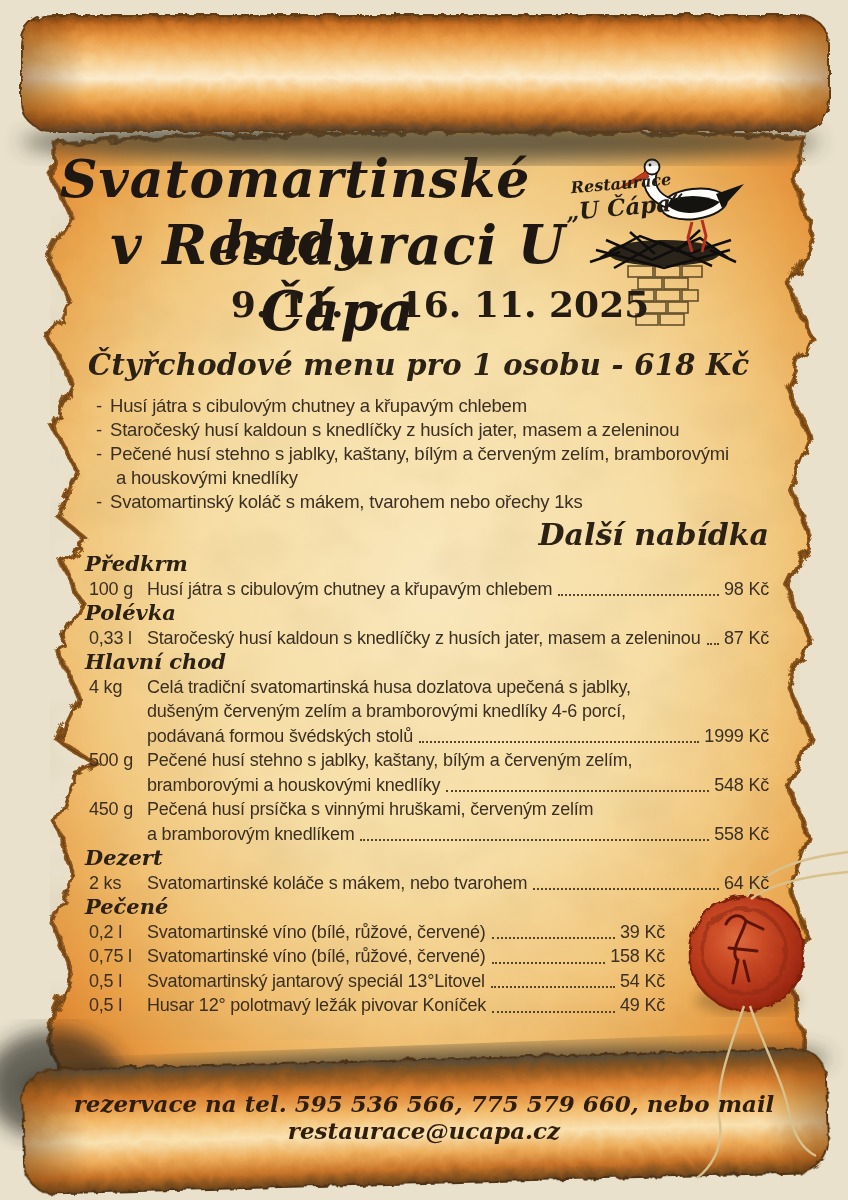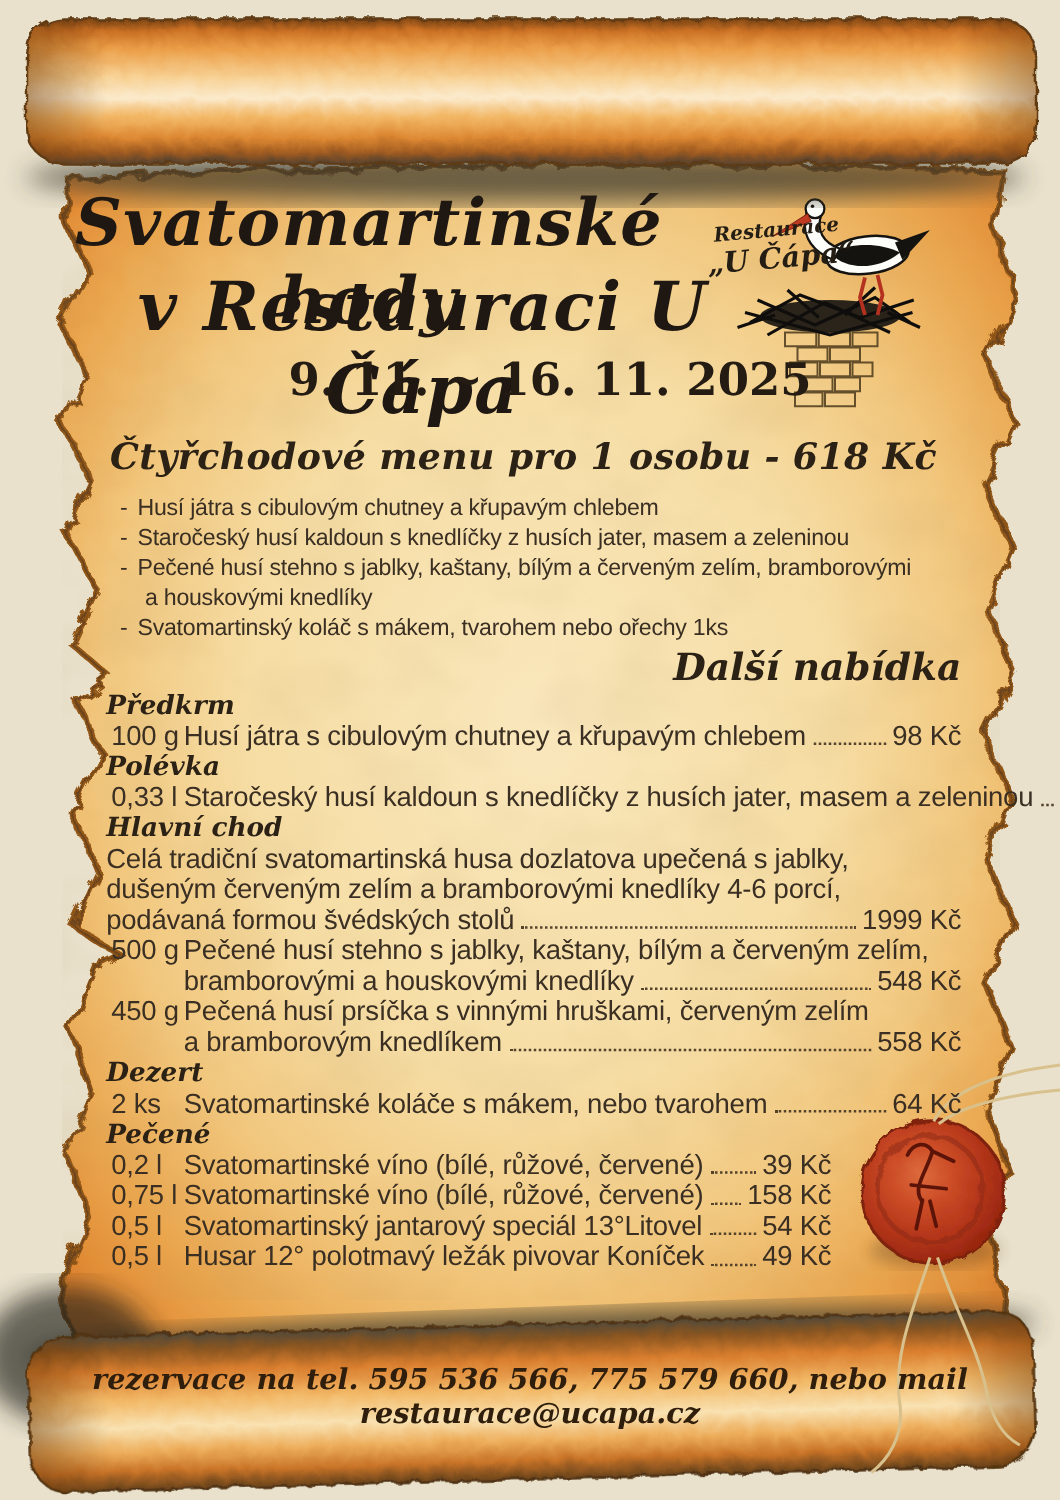--- a/index.html
+++ b/index.html
@@ -23,21 +23,21 @@
   .fc{position:absolute;left:88px;top:348px;width:688px;color:#3a2f22;}
   .fc-header{font:bold italic 29px "DejaVu Serif",serif;color:#2b2115;letter-spacing:.3px;margin-bottom:12px;}
   .fc-line{display:flex;font-size:18.5px;line-height:24px;letter-spacing:-0.2px;white-space:nowrap;}
   .fc-line .dash{flex:0 0 14px;margin-left:8px;}
   .fc-line.cont{padding-left:28px;}
 
   .offer{position:absolute;left:85px;top:520px;width:684px;color:#3a2f22;}
   .offer-header{font:bold italic 30px "DejaVu Serif",serif;text-align:right;color:#2b2115;
         line-height:30px;padding-left:46px;margin-bottom:2px;}
   .sec-name{font:bold italic 21px "DejaVu Serif",serif;color:#2b2115;line-height:24.5px;}
-  .item{display:flex;line-height:24.5px;font-size:22px;letter-spacing:-0.2px;justify-content:space-between;}
+  .item{display:flex;line-height:24.5px;font-size:18px;letter-spacing:-0.2px;justify-content:space-between;}
   .item .qty{flex:0 0 58px;padding-left:4px;white-space:nowrap;}
   .item .content{flex:1;min-width:0;}
   .item .line{display:flex;}
   .item .line .txt{white-space:nowrap;}
   .leader{flex:1;min-width:10px;border-bottom:2px dotted #55432c;margin:0 5px 5px 6px;align-self:flex-end;}
   .price{white-space:nowrap;}
   .section:last-child .content{padding-right:104px;}
 
   .footer1,.footer2{position:absolute;left:0;width:848px;text-align:center;
         font:bold italic 23px "DejaVu Serif",serif;color:#2f1e0c;}
@@ -277,20 +277,21 @@
                 <span class="txt">Staročeský husí kaldoun s knedlíčky z husích jater, masem a zeleninou</span>
                 <span class="leader"></span>
                 <span class="price">87 Kč</span>
               </div>
             </div>
           </div>
         </div>
         <div class="section">
           <div class="sec-name">Hlavní chod</div>
           <div class="item">
+            <div class="qty">4 kg</div>
             <div class="content">
               <div class="line">
                 <span class="txt">Celá tradiční svatomartinská husa dozlatova upečená s jablky,</span>
               </div>
               <div class="line">
                 <span class="txt">dušeným červeným zelím a bramborovými knedlíky 4-6 porcí,</span>
               </div>
               <div class="line">
                 <span class="txt">podávaná formou švédských stolů</span>
                 <span class="leader"></span>

